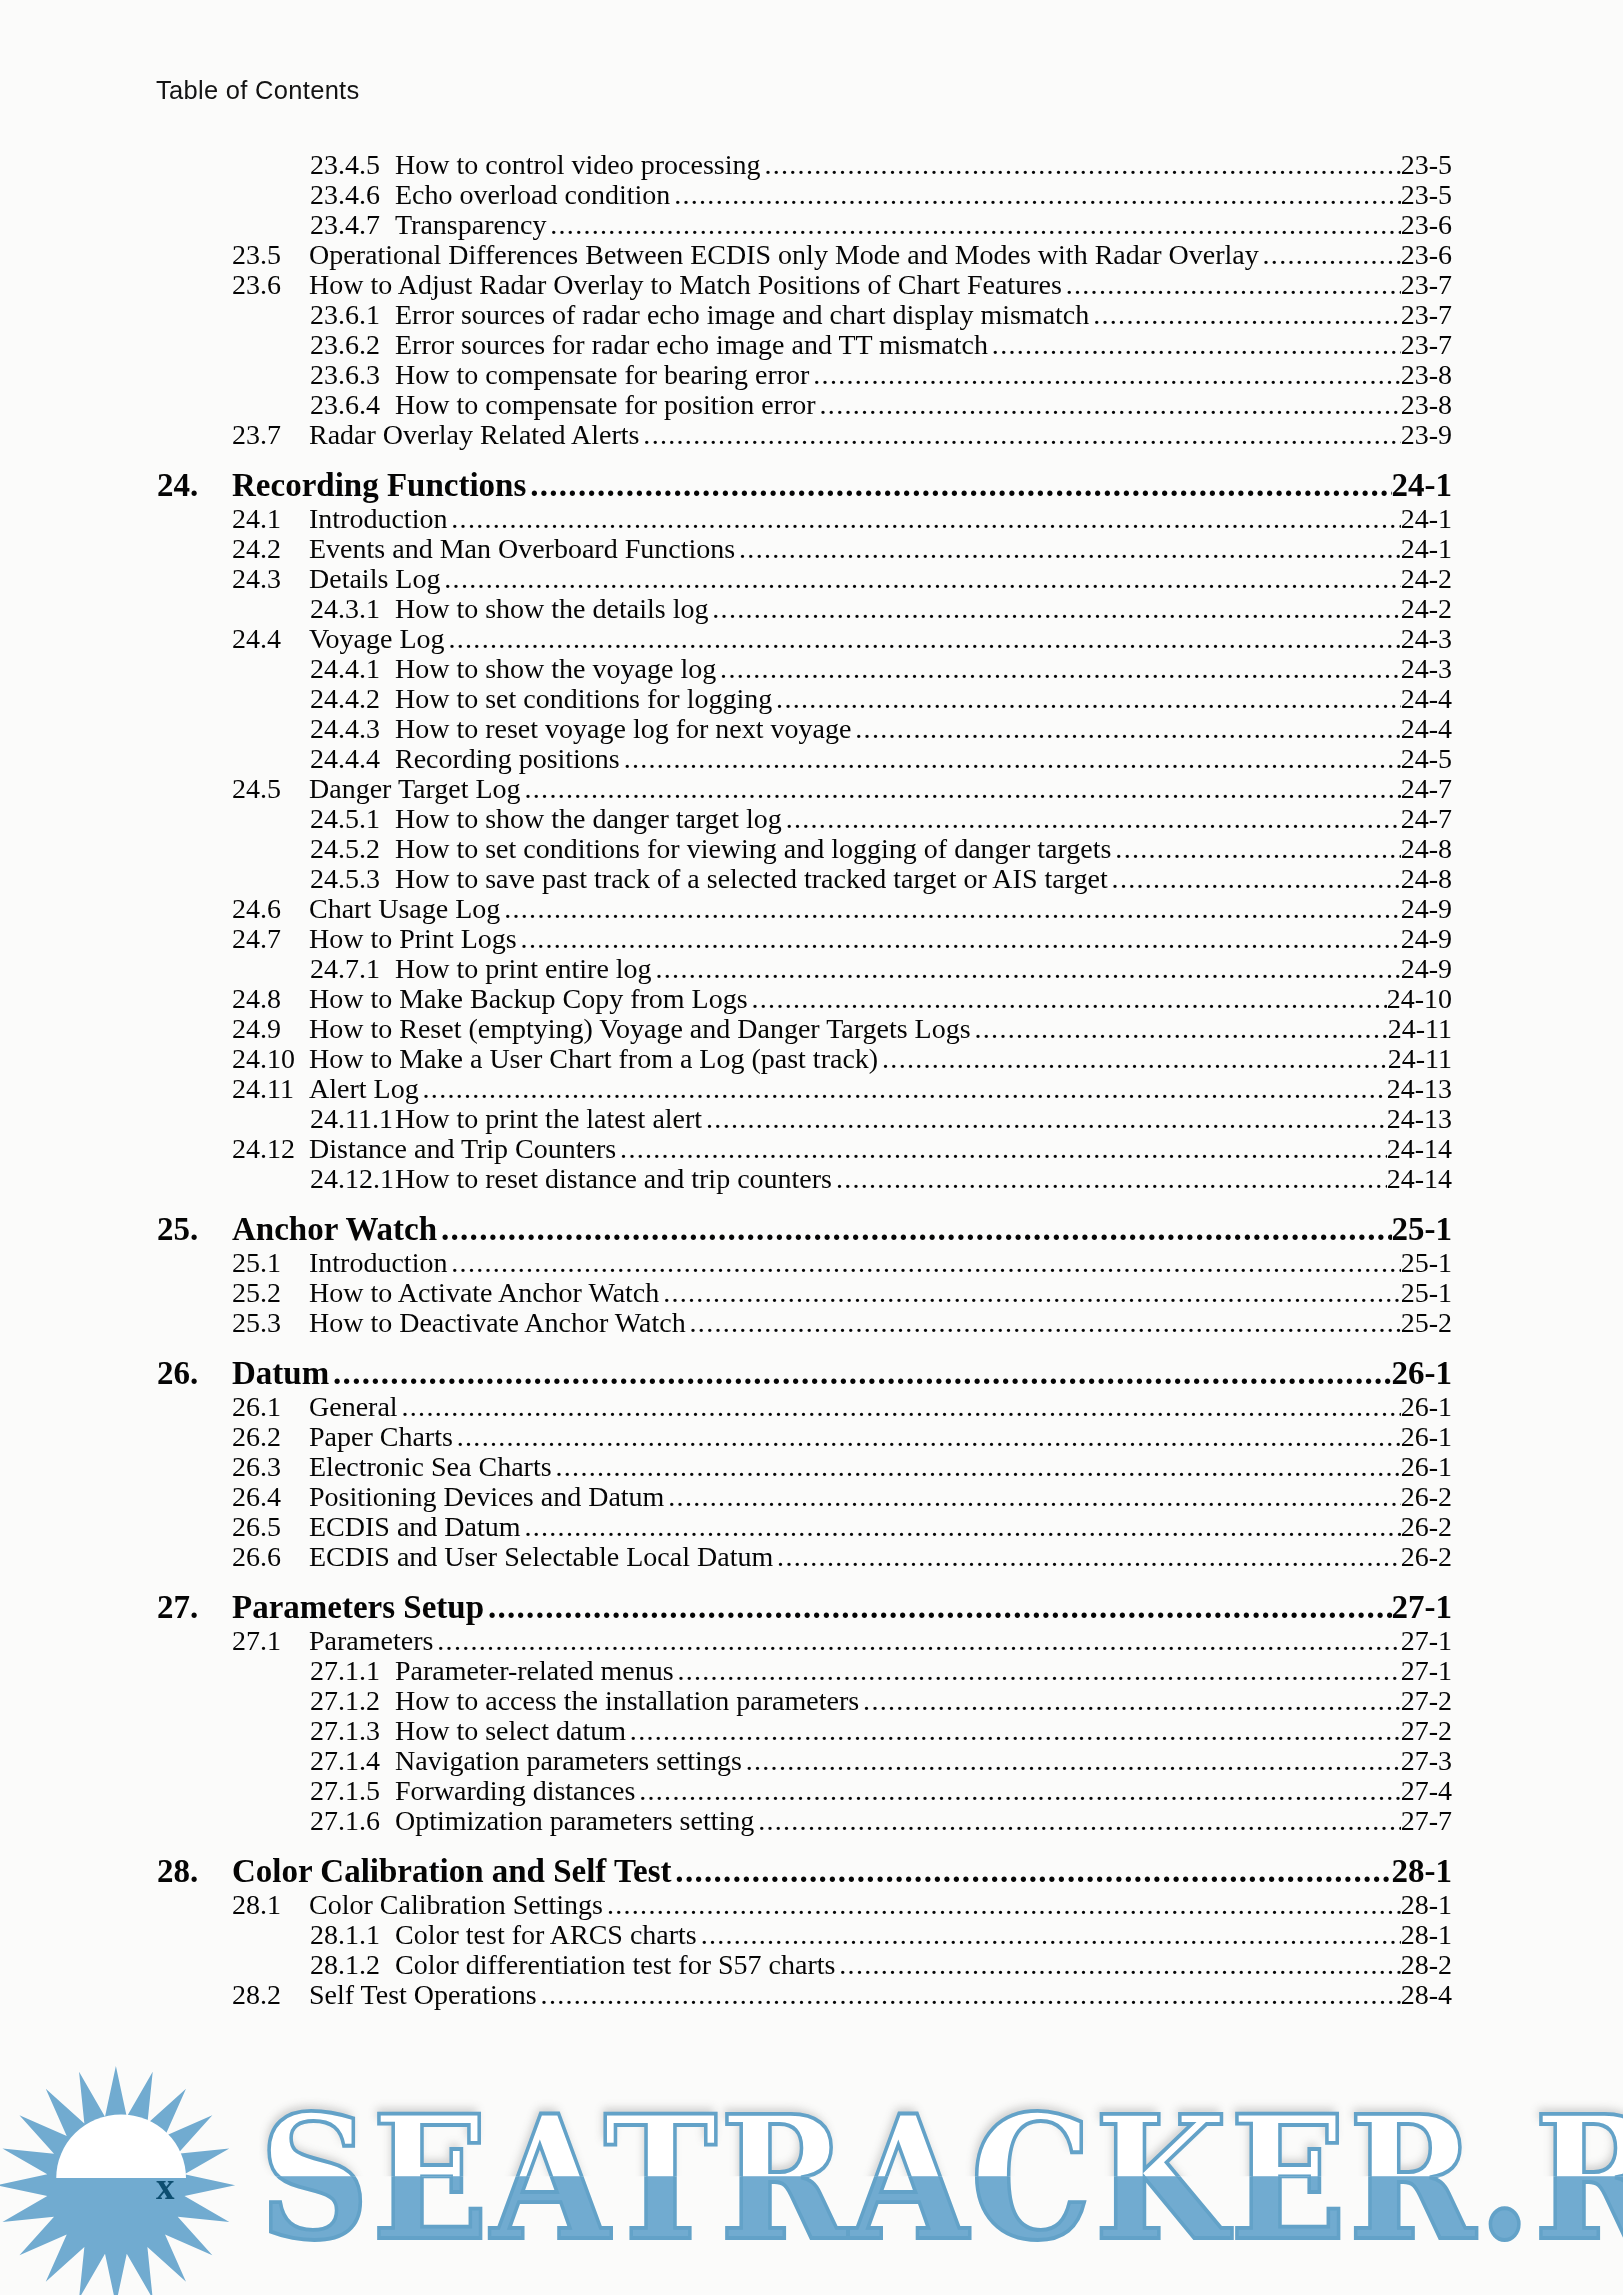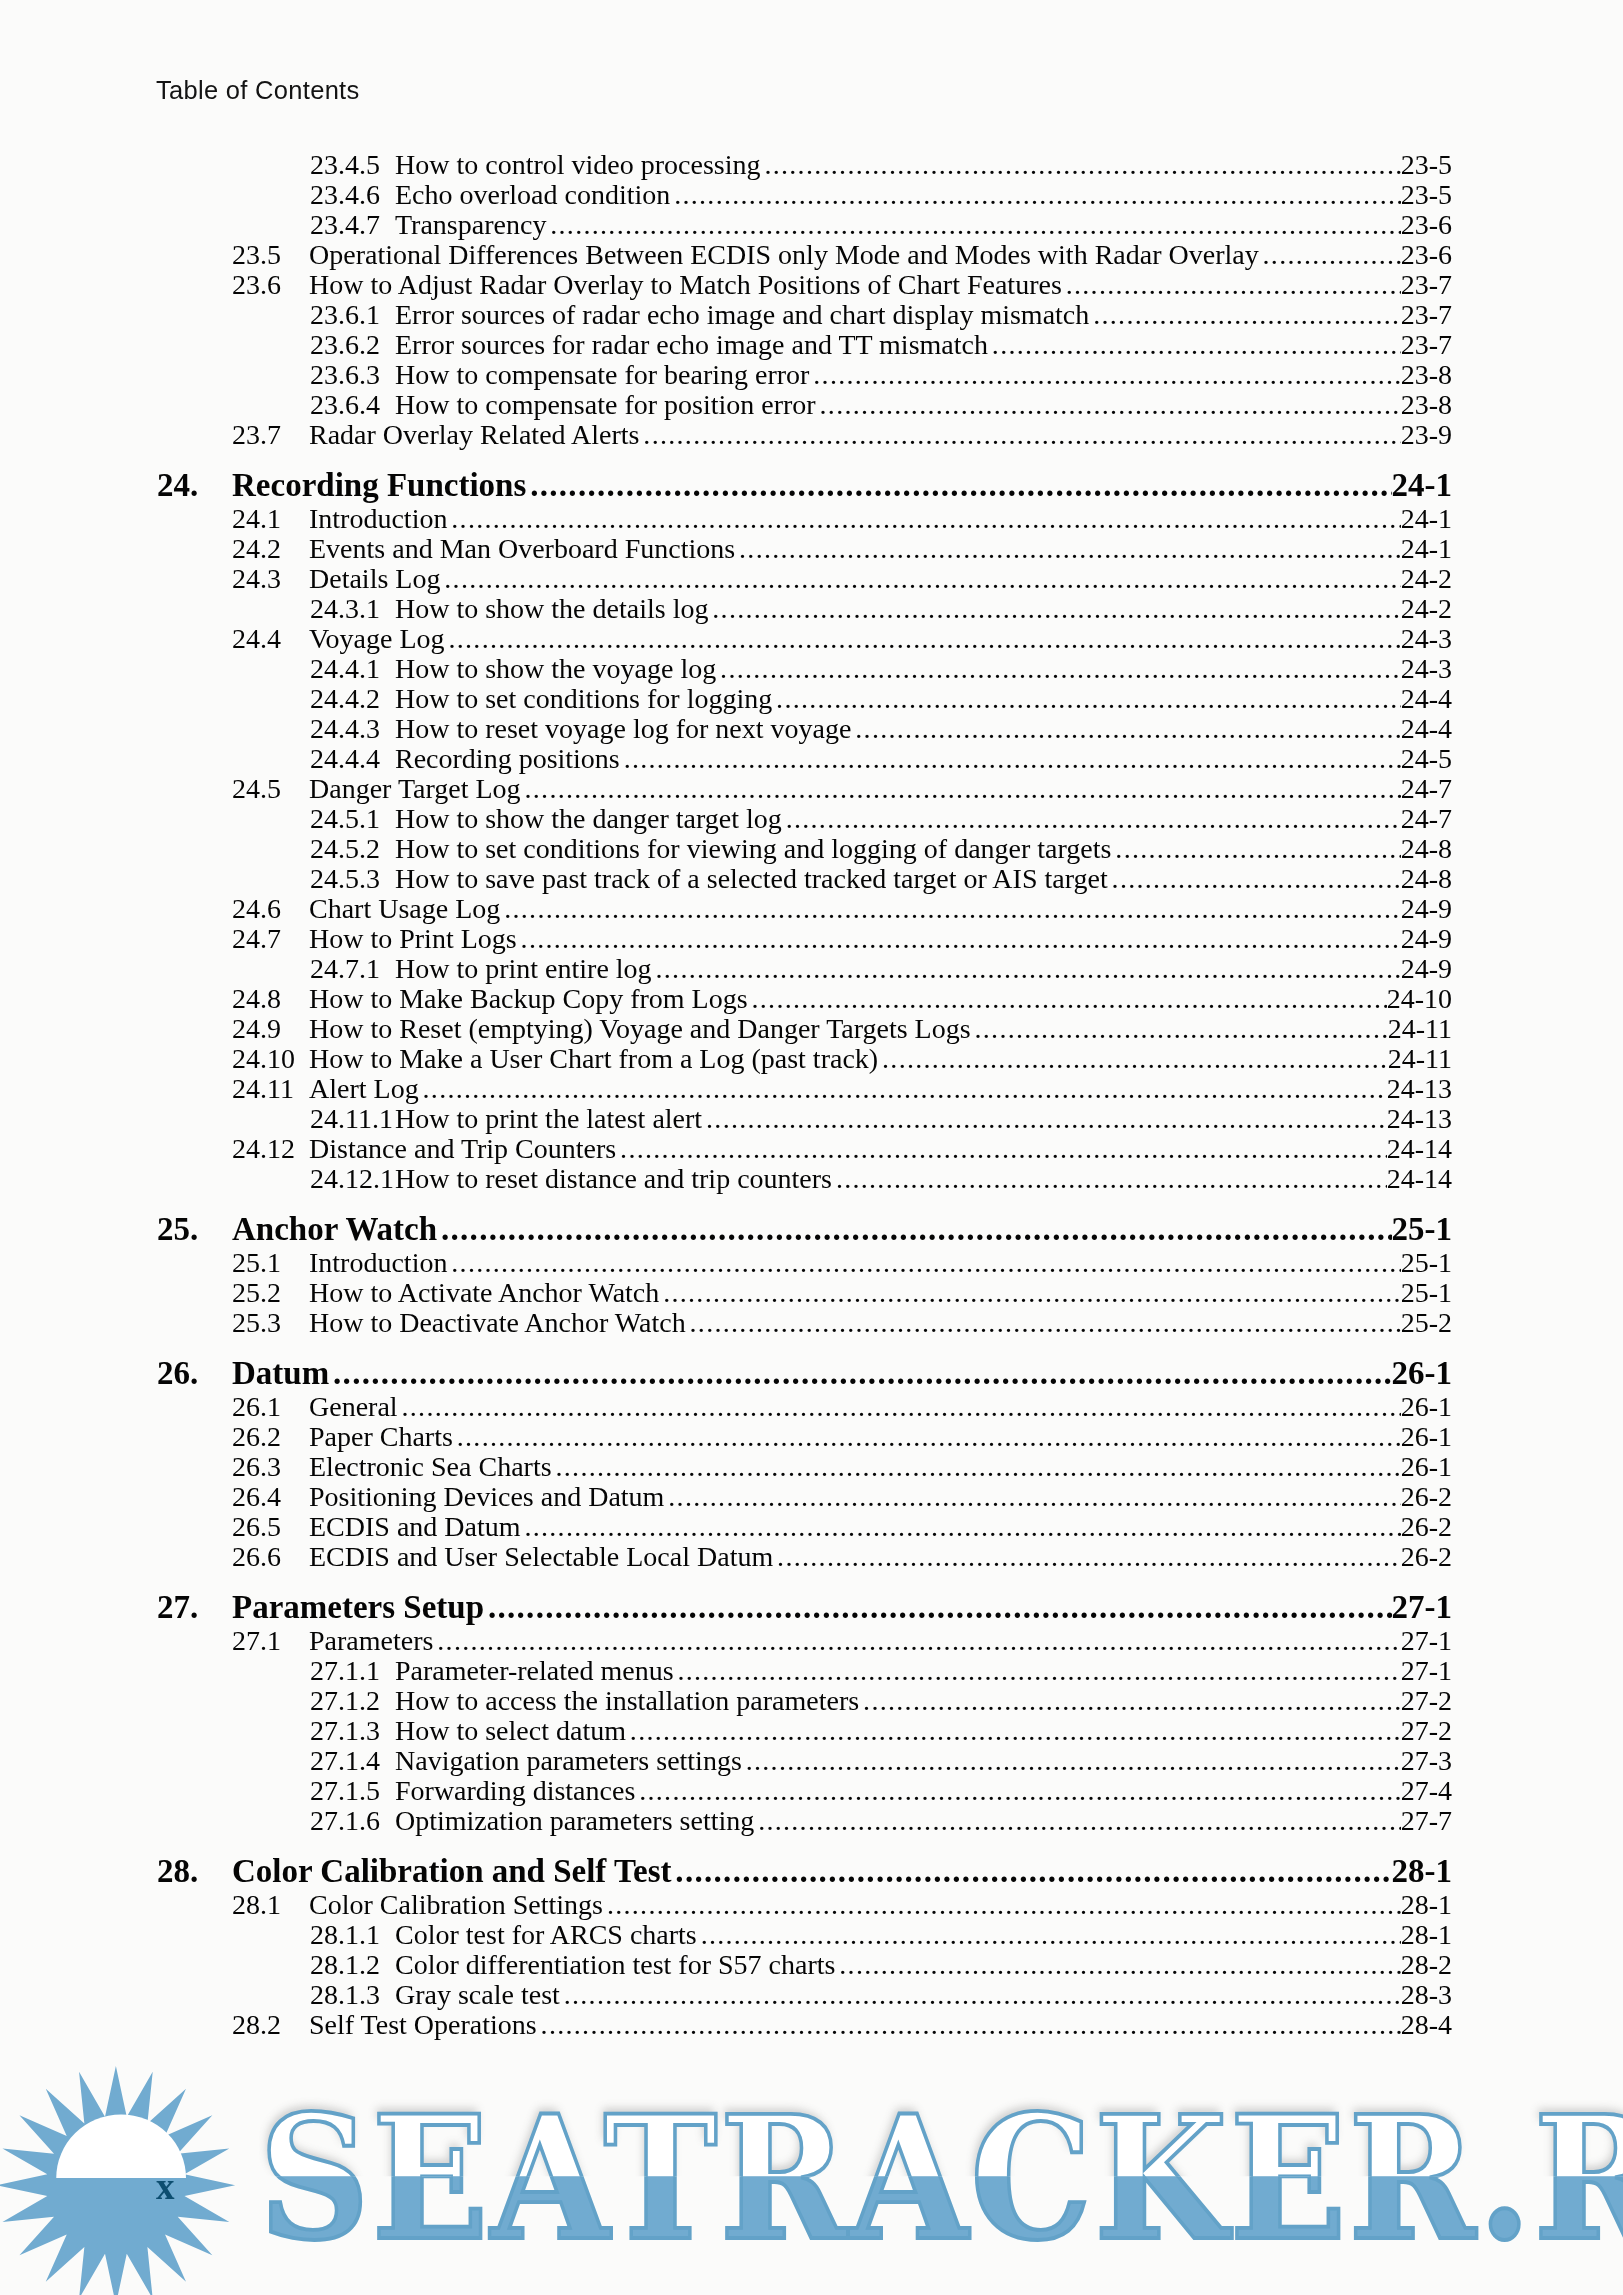--- a/index.html
+++ b/index.html
@@ -428,26 +428,20 @@
           <span class="title">Color test for ARCS charts</span>
           <span class="dots"></span>
           <span class="pg">28-1</span>
         </div>
         <div class="row lvl3">
           <span class="num">28.1.2</span>
           <span class="title">Color differentiation test for S57 charts</span>
           <span class="dots"></span>
           <span class="pg">28-2</span>
         </div>
-        <div class="row lvl3">
-          <span class="num">28.1.3</span>
-          <span class="title">Gray scale test</span>
-          <span class="dots"></span>
-          <span class="pg">28-3</span>
-        </div>
         <div class="row lvl2">
           <span class="num">28.2</span>
           <span class="title">Self Test Operations</span>
           <span class="dots"></span>
           <span class="pg">28-4</span>
         </div>
       </div>
     </div>
 
   <svg class="sun-svg" width="249" height="232" viewBox="0 0 380 354">

